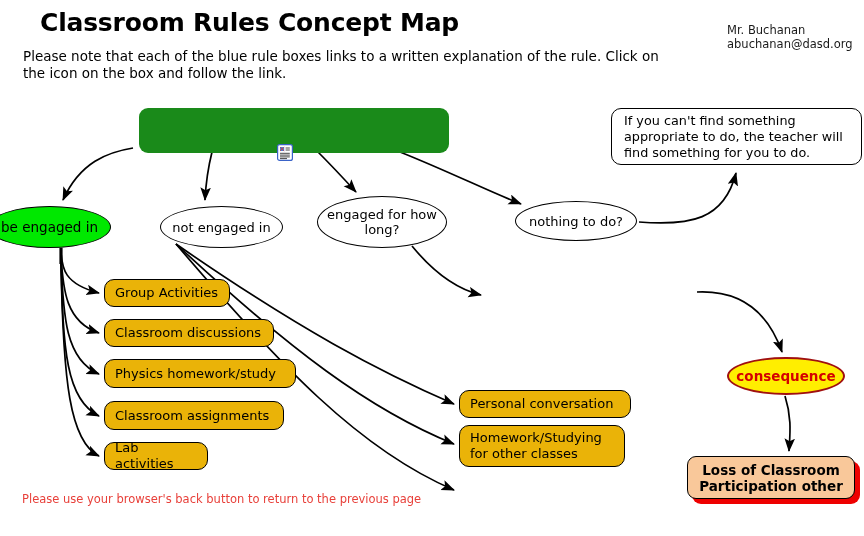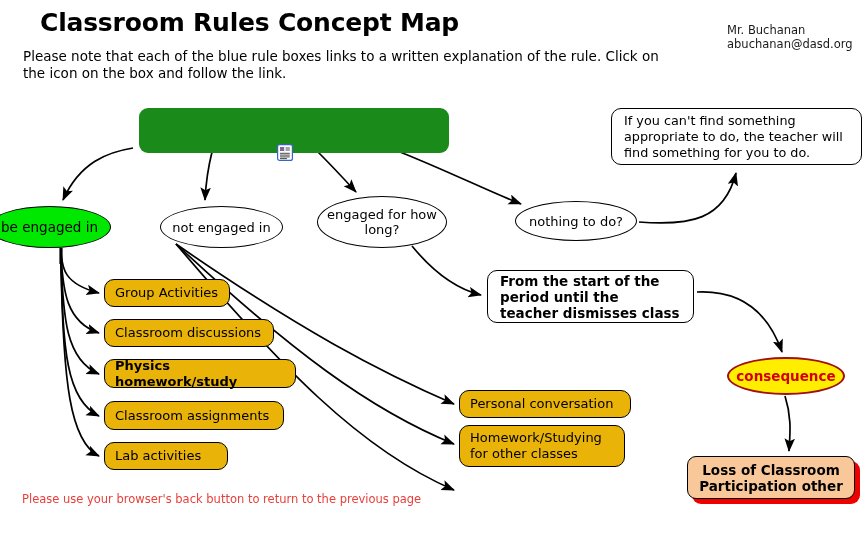--- a/index.html
+++ b/index.html
@@ -63,23 +63,23 @@
   }
 
   
   .rbox{
     background:#eab308;border:1.4px solid #000;border-radius:10px;
     display:flex;align-items:center;justify-content:flex-start;
     padding:0 10px;font-size:13px;line-height:16px;color:#000;z-index:4;
   }
   #box-group-activities{left:104px;top:279px;width:126px;height:28px;}
   #box-classroom-discussions{left:104px;top:319px;width:170px;height:28px;}
-  #box-physics-homework{left:104px;top:359px;width:192px;height:29px;font-weight:bold;}
+  #box-physics-homework{left:104px;top:359px;width:192px;height:29px;}
   #box-classroom-assignments{left:104px;top:401px;width:180px;height:29px;}
-  #box-lab-activities{left:104px;top:442px;width:124px;height:28px;}
+  #box-lab-activities{left:104px;top:442px;width:104px;height:28px;}
   #box-personal-conversation{left:459px;top:390px;width:172px;height:28px;}
   #box-homework-other{left:459px;top:425px;width:166px;height:42px;}
   #box-web-surfing{left:459px;top:477px;width:105px;height:28px;}
 
   
   .wbox{
     background:#ffffff;border:1.5px solid #000;border-radius:10px;
     display:flex;align-items:center;padding:0 12px;color:#000;z-index:4;
   }
   #box-note-cantfind{
@@ -171,21 +171,20 @@
     </svg>
   </div>
 
   <div class="node ellipse" id="node-be-engaged">be engaged in</div>
   <div class="node ellipse" id="node-not-engaged">not engaged in</div>
   <div class="node ellipse" id="node-engaged-how-long">engaged for how long?</div>
   <div class="node ellipse" id="node-nothing-to-do">nothing to do?</div>
   <div class="node ellipse" id="node-consequence">consequence</div>
 
   <div class="node wbox" id="box-note-cantfind">If you can't find something appropriate to do, the teacher will find something for you to do.</div>
-  <div class="node wbox" id="box-from-start">From the start of the period until the teacher dismisses class</div>
 
   <div class="node rbox" id="box-group-activities">Group Activities</div>
   <div class="node rbox" id="box-classroom-discussions">Classroom discussions</div>
   <div class="node rbox" id="box-physics-homework">Physics homework/study</div>
   <div class="node rbox" id="box-classroom-assignments">Classroom assignments</div>
   <div class="node rbox" id="box-lab-activities">Lab activities</div>
 
   <div class="node rbox" id="box-personal-conversation">Personal conversation</div>
   <div class="node rbox" id="box-homework-other">Homework/Studying for other classes</div>
 

